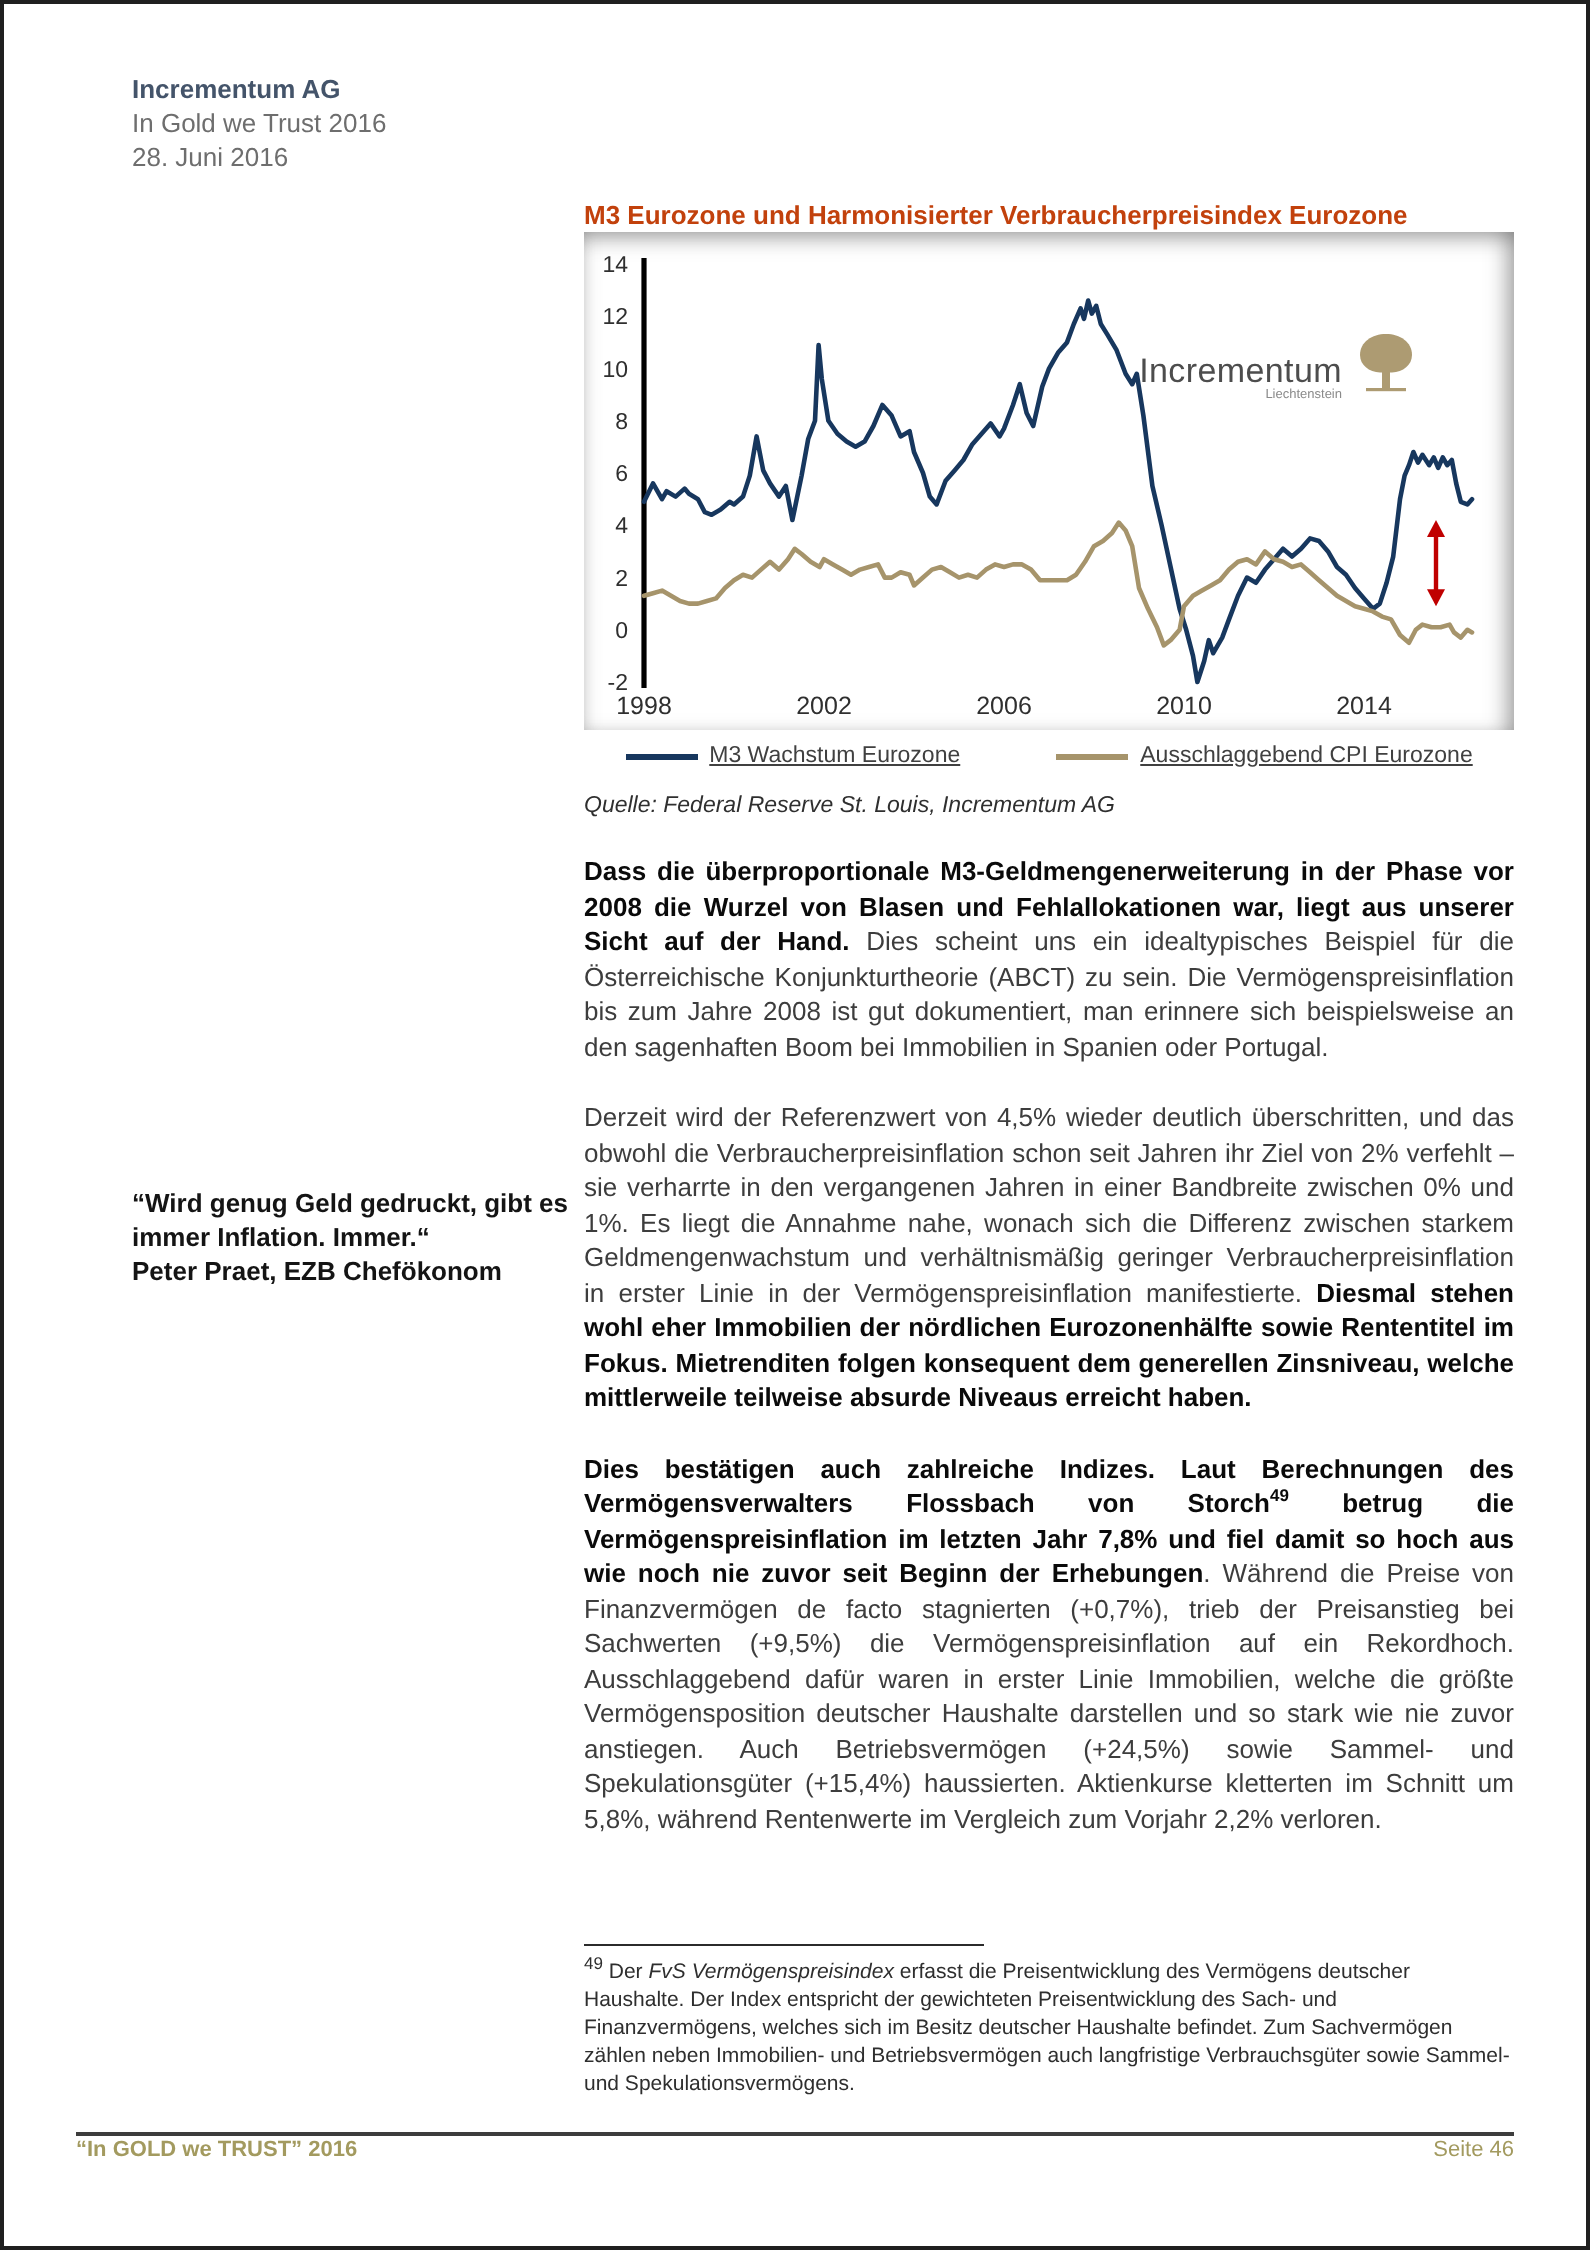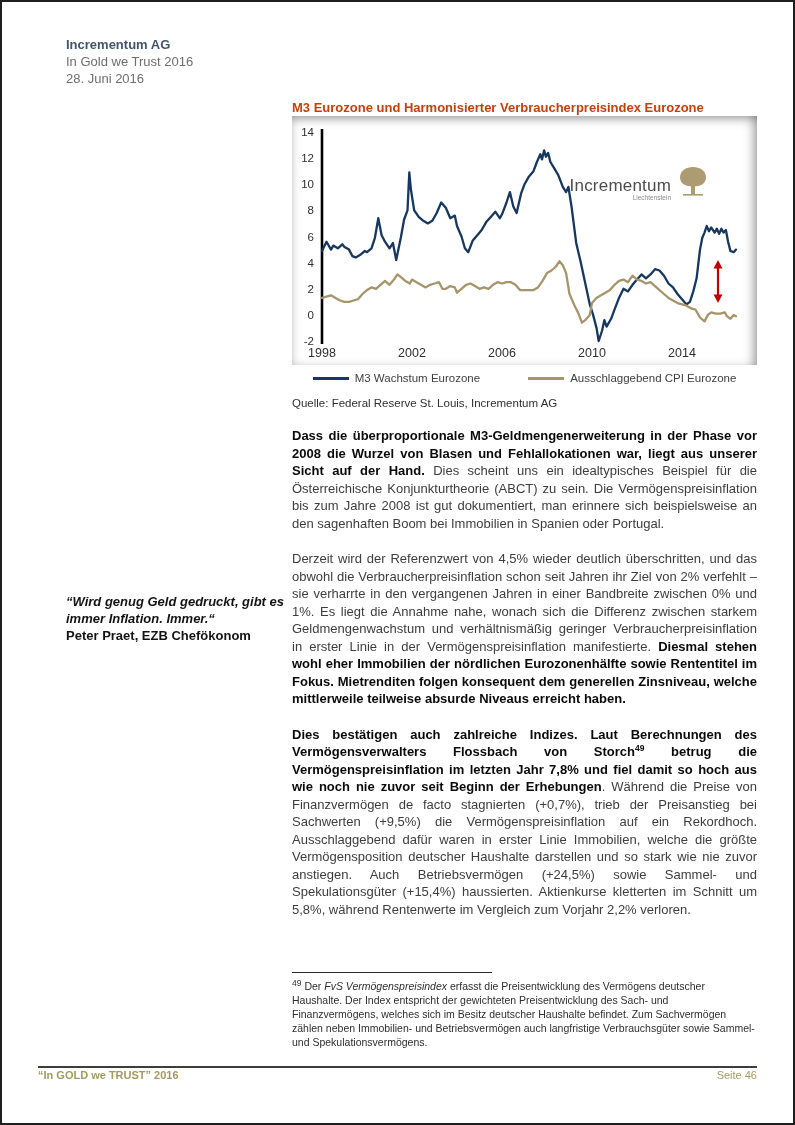--- a/index.html
+++ b/index.html
@@ -5,38 +5,38 @@
   html,body{margin:0;padding:0;background:#888;}
   .page{position:relative;width:795px;height:1125px;margin:0 auto;background:#fff;
         border:2px solid #1f1f1f;box-sizing:border-box;overflow:hidden;
         font-family:"Liberation Sans",sans-serif;color:#3d3d3d;}
   
   .hdr{position:absolute;left:64px;top:34px;font-size:13px;line-height:17px;}
   .hdr .company{font-weight:bold;color:#44546A;}
   .hdr .muted{color:#6e6e6e;}
   
   .quote{position:absolute;left:64px;top:591px;width:222px;font-size:13px;line-height:17px;color:#141414;font-weight:bold;}
-  .quote .qtext{font-style:italic;}
+  .quote .qtext{}
   
   .main{position:absolute;left:290px;top:98px;width:465px;}
   .chart-title{margin:0;font-size:13px;line-height:15px;font-weight:bold;color:#c2410c;}
   .chart-box{position:relative;width:465px;height:249px;background:#fff;
      box-shadow: inset 0 10px 10px -7px rgba(90,90,90,.55),
                  inset -11px 0 10px -7px rgba(90,90,90,.50),
                  inset 8px 0 8px -7px rgba(120,120,120,.30),
                  inset 0 -7px 8px -7px rgba(120,120,120,.25);}
   .chart-box svg{display:block;}
   .cb-logo{position:absolute;top:48px;right:46px;display:flex;align-items:flex-end;}
   .cb-logo .lname{font-size:17px;letter-spacing:.2px;color:#4d4d4d;line-height:18px;text-align:right;}
   .cb-logo .lsub{font-size:6.5px;color:#8a8a8a;text-align:right;margin-top:-1px;}
   .cb-logo .tree{margin-left:4px;margin-top:1px;}
-  .legend{display:flex;justify-content:center;gap:48px;margin-top:7px;font-size:11.5px;color:#404040;}
+  .legend{display:flex;justify-content:center;gap:48px;margin-top:7px;font-size:11.5px;color:#404040;text-decoration:underline;}
   .legend-item{display:flex;align-items:center;}
   .swatch{display:inline-block;width:36px;height:3px;margin-right:6px;}
-  .source{margin:13px 0 0 0;font-size:11.5px;color:#2f2f2f;}
+  .source{margin:13px 0 0 0;font-size:11.5px;font-style:italic;color:#2f2f2f;}
   p.para{margin:18px 0 0 0;font-size:13px;line-height:17.5px;text-align:justify;color:#3d3d3d;}
   p.para .b{font-weight:bold;color:#0a0a0a;}
   sup{font-size:8.5px;line-height:0;}
   
   .footnote{margin-top:54px;font-size:10.5px;line-height:14px;color:#2e2e2e;text-align:left;}
   .fn-rule{width:200px;height:0;border-top:1.5px solid #2b2b2b;margin:0 0 6px 0;}
   .footnote i{font-style:italic;}
   
   .footer{position:absolute;left:36px;right:36px;top:1064px;border-top:2px solid #3d3d3d;
           padding-top:1px;display:flex;justify-content:space-between;font-size:11px;}

